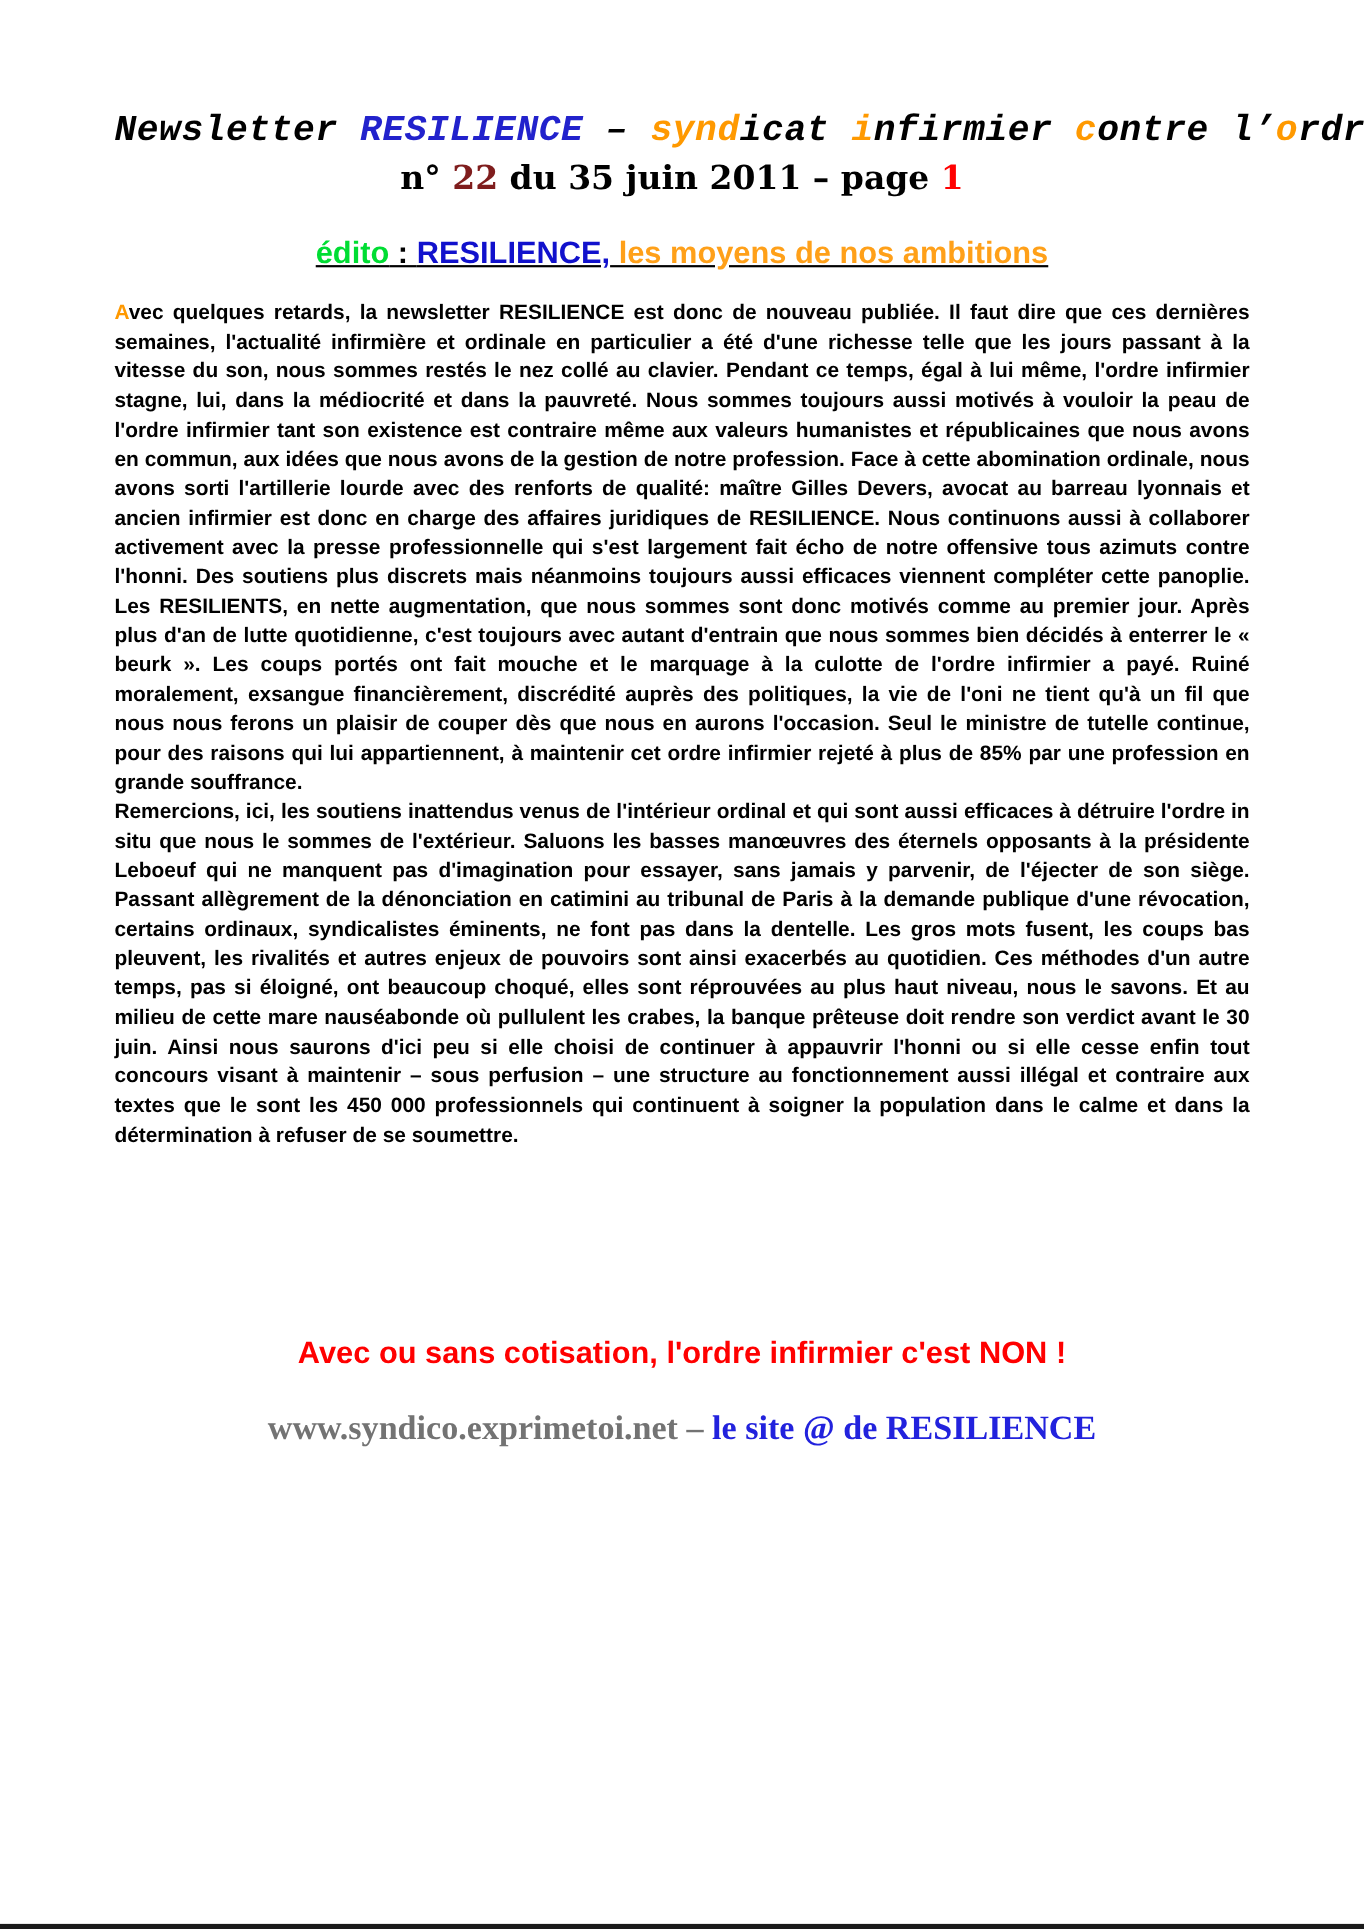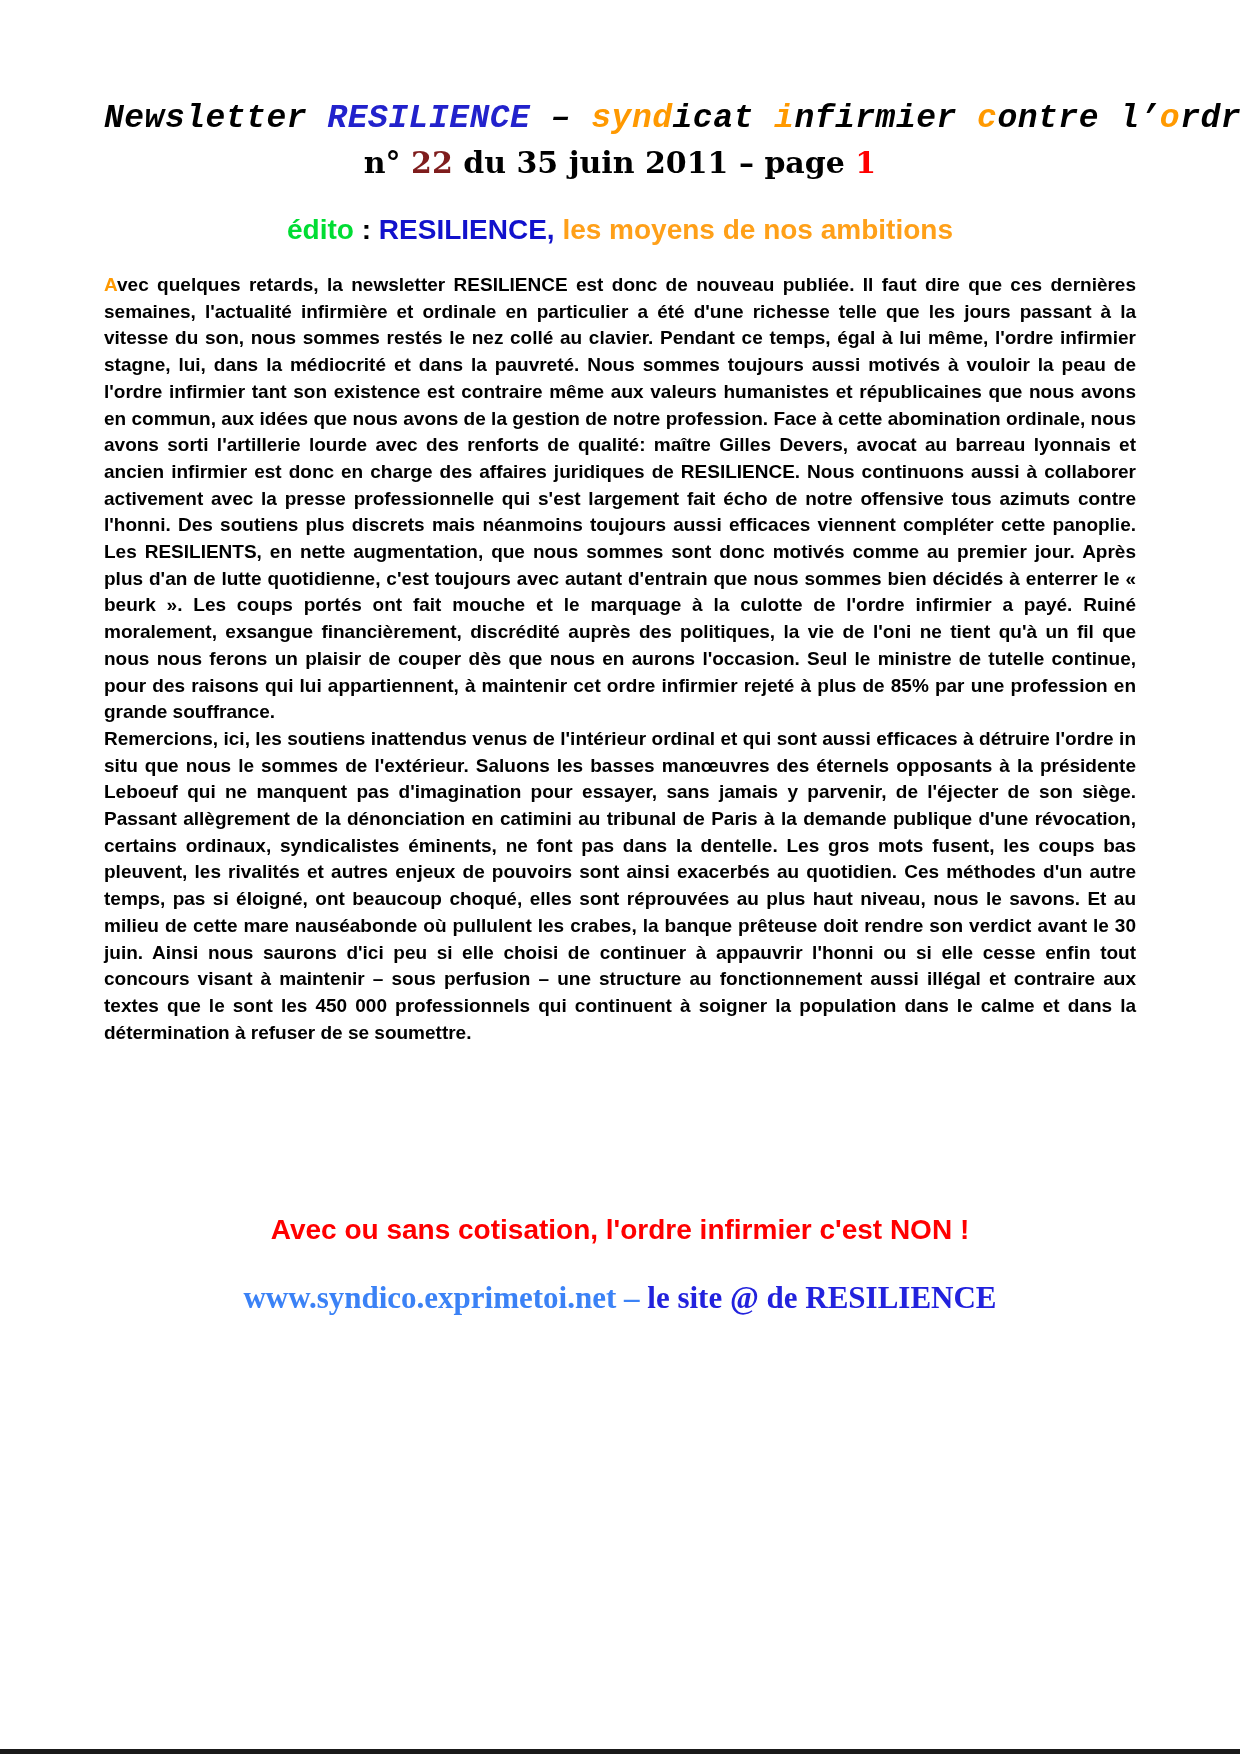--- a/index.html
+++ b/index.html
@@ -36,20 +36,21 @@
     margin-top: 8px;
     white-space: nowrap;
   }
   .edito-line {
     text-align: center;
     font-family: "Liberation Sans", sans-serif;
     font-weight: bold;
     font-size: 28px;
     margin-top: 34px;
     white-space: nowrap;
+    text-decoration: underline;
   }
   .body-block {
     margin-top: 26px;
     font-family: "Liberation Sans", sans-serif;
     font-weight: bold;
     font-size: 19px;
     line-height: 26.7px;
     text-align: justify;
   }
   .body-block p { margin: 0; }
@@ -94,17 +95,17 @@
 
     <h2 class="edito-line"><span style="color: rgb(0, 221, 51);">édito</span><span style="color: rgb(0, 0, 0);"> : </span><span style="color: rgb(17, 17, 204);">RESILIENCE,</span><span style="color: rgb(255, 160, 25);"> les moyens de nos ambitions</span></h2>
 
     <main class="body-block">
       <p><span class="lead-letter">A</span><span>vec quelques retards, la newsletter RESILIENCE est donc de nouveau publiée. Il faut dire que ces dernières semaines, l'actualité infirmière et ordinale en particulier a été d'une richesse telle que les jours passant à la vitesse du son, nous sommes restés le nez collé au clavier. Pendant ce temps, égal à lui même, l'ordre infirmier stagne, lui, dans la médiocrité et dans la pauvreté. Nous sommes toujours aussi motivés à vouloir la peau de l'ordre infirmier tant son existence est contraire même aux valeurs humanistes et républicaines que nous avons en commun, aux idées que nous avons de la gestion de notre profession. Face à cette abomination ordinale, nous avons sorti l'artillerie lourde avec des renforts de qualité: maître Gilles Devers, avocat au barreau lyonnais et ancien infirmier est donc en charge des affaires juridiques de RESILIENCE. Nous continuons aussi à collaborer activement avec la presse professionnelle qui s'est largement fait écho de notre offensive tous azimuts contre l'honni. Des soutiens plus discrets mais néanmoins toujours aussi efficaces viennent compléter cette panoplie. Les RESILIENTS, en nette augmentation, que nous sommes sont donc motivés comme au premier jour. Après plus d'an de lutte quotidienne, c'est toujours avec autant d'entrain que nous sommes bien décidés à enterrer le « beurk ». Les coups portés ont fait mouche et le marquage à la culotte de l'ordre infirmier a payé. Ruiné moralement, exsangue financièrement, discrédité auprès des politiques, la vie de l'oni ne tient qu'à un fil que nous nous ferons un plaisir de couper dès que nous en aurons l'occasion. Seul le ministre de tutelle continue, pour des raisons qui lui appartiennent, à maintenir cet ordre infirmier rejeté à plus de 85% par une profession en grande souffrance.</span></p>
       <p>Remercions, ici, les soutiens inattendus venus de l'intérieur ordinal et qui sont aussi efficaces à détruire l'ordre in situ que nous le sommes de l'extérieur. Saluons les basses manœuvres des éternels opposants à la présidente Leboeuf qui ne manquent pas d'imagination pour essayer, sans jamais y parvenir, de l'éjecter de son siège. Passant allègrement de la dénonciation en catimini au tribunal de Paris à la demande publique d'une révocation, certains ordinaux, syndicalistes éminents, ne font pas dans la dentelle. Les gros mots fusent, les coups bas pleuvent, les rivalités et autres enjeux de pouvoirs sont ainsi exacerbés au quotidien. Ces méthodes d'un autre temps, pas si éloigné, ont beaucoup choqué, elles sont réprouvées au plus haut niveau, nous le savons. Et au milieu de cette mare nauséabonde où pullulent les crabes, la banque prêteuse doit rendre son verdict avant le 30 juin. Ainsi nous saurons d'ici peu si elle choisi de continuer à appauvrir l'honni ou si elle cesse enfin tout concours visant à maintenir – sous perfusion – une structure au fonctionnement aussi illégal et contraire aux textes que le sont les 450 000 professionnels qui continuent à soigner la population dans le calme et dans la détermination à refuser de se soumettre.</p>
     </main>
 
     <div class="slogan">Avec ou sans cotisation, l'ordre infirmier c'est NON !</div>
 
-    <footer class="site-line"><span style="color: #3b82f6;">www.syndico.exprimetoi.net – </span><span style="color: rgb(34, 34, 221);">le site @ de RESILIENCE</span></footer>
+    <footer class="site-line"><span style="color: #737373;">www.syndico.exprimetoi.net – </span><span style="color: rgb(34, 34, 221);">le site @ de RESILIENCE</span></footer>
 
   </div>
   <div class="bottom-edge"></div>
 </div>
 
 </body></html>

